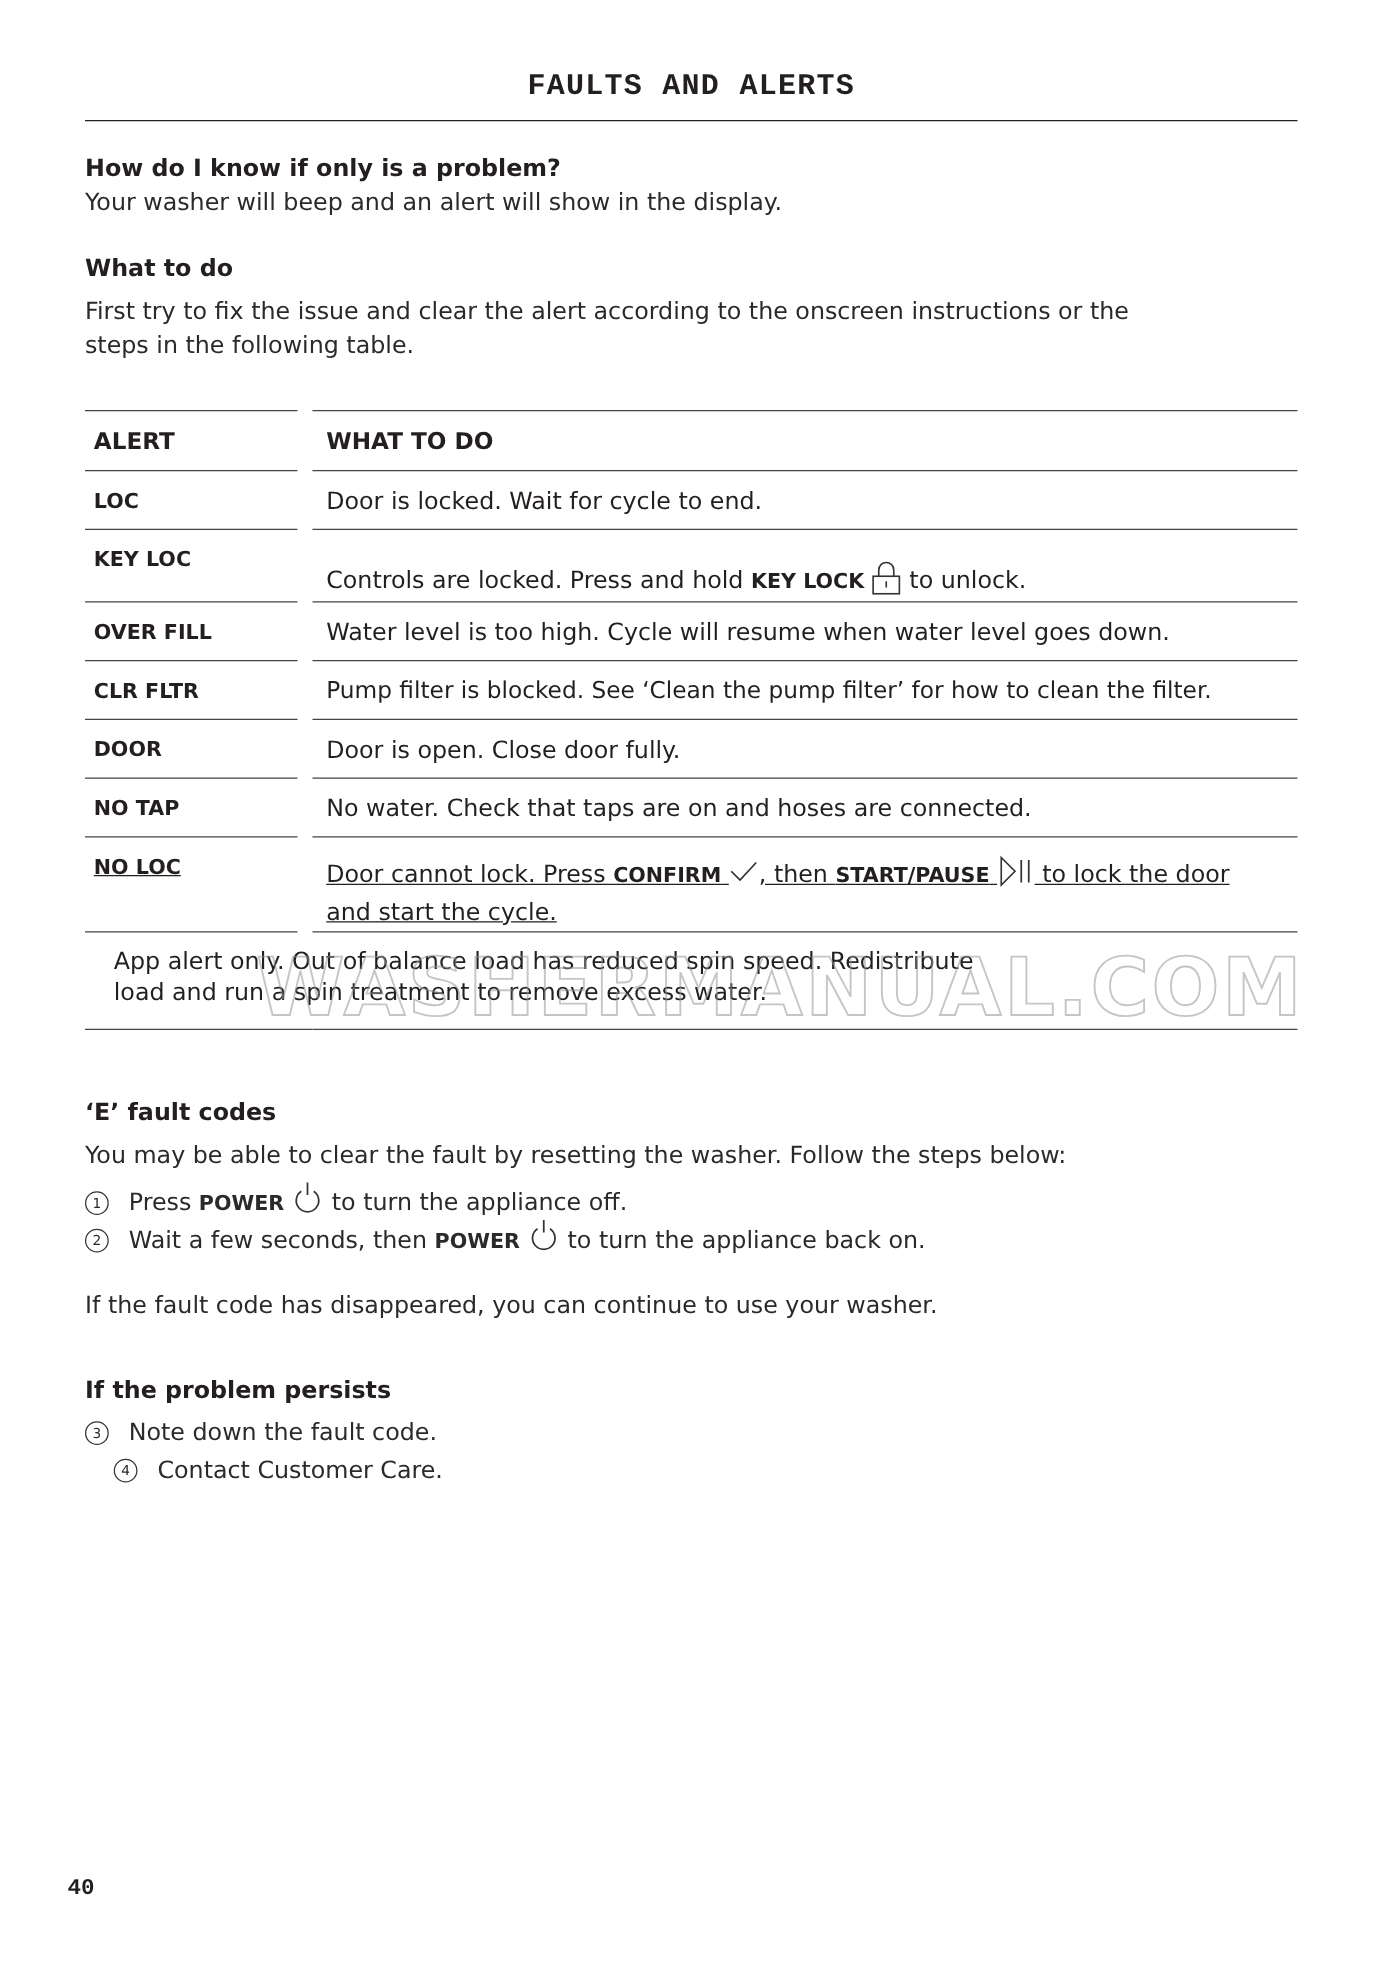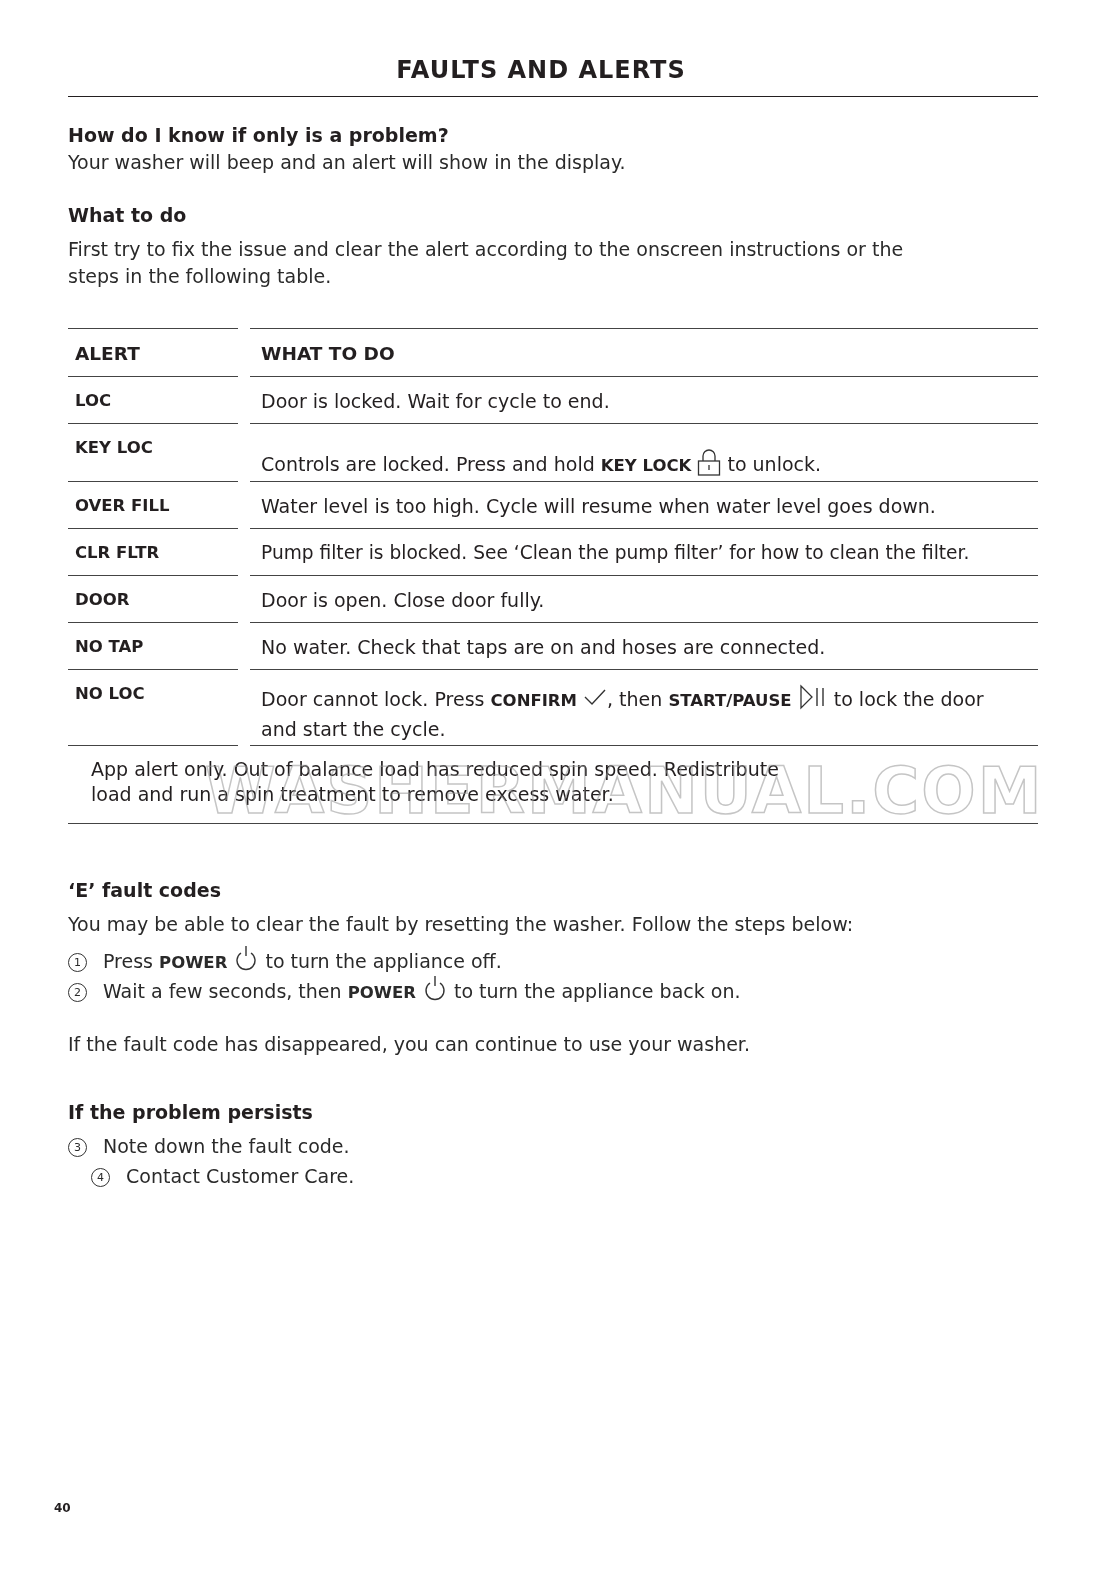--- a/index.html
+++ b/index.html
@@ -1,22 +1,22 @@
 <!DOCTYPE html>
 <html><head>
 <meta charset="utf-8">
 <style>
   html, body { margin: 0; padding: 0; background: #ffffff; }
   body {
     width: 1118px; height: 1587px; position: relative; overflow: hidden;
     font-family: "DejaVu Sans", sans-serif; color: #231f20;
   }
   .page-title {
-    position: absolute; left: 56px; top: 56px; width: 970px;
-    text-align: center; font-weight: bold; font-size: 24px; letter-spacing: 1px;
+    position: absolute; left: 68px; top: 56px; width: 970px;
+    text-align: center; font-weight: bold; font-size: 24px; letter-spacing: 1px; font-family: Liberation Mono, monospace;
   }
   .title-rule {
     position: absolute; left: 68px; top: 96px; width: 970px; height: 0;
     border-top: 1.5px solid #231f20;
   }
   .text { position: absolute; left: 68px; font-size: 19px; line-height: 27px; white-space: nowrap; }
   .heading { font-weight: 600; }
   .body-text { font-weight: normal; color: #2a2a2a; }
 
   
@@ -39,21 +39,21 @@
   .circ-num {
     display: inline-block; width: 17px; height: 17px; border: 1px solid #333; border-radius: 50%;
     font-size: 11px; line-height: 17px; text-align: center; margin-right: 16px; vertical-align: 2px;
   }
   .watermark {
     position: absolute; left: 205px; top: 754px; width: 700px; height: 60px;
     font-size: 64px; font-weight: bold; letter-spacing: 2px; color: transparent;
     -webkit-text-stroke: 1.5px rgba(150,150,150,0.55); white-space: nowrap;
     pointer-events: none;
   }
-  .page-number { position: absolute; left: 54px; top: 1501px; font-size: 12px; font-weight: bold; }
+  .page-number { position: absolute; left: 54px; top: 1501px; font-size: 18px; font-weight: bold; font-family: Liberation Mono, monospace; }
 </style>
 </head>
 <body>
 
 <div class="page-title">FAULTS AND ALERTS</div>
 <div class="title-rule"></div>
 
 <div class="text heading" style="top:122px;">How do I know if only is a problem?</div>
 <div class="text body-text" style="top:149px;">Your washer will beep and an alert will show in the display.</div>
 <div class="text heading" style="top:202px;">What to do</div>
@@ -115,21 +115,21 @@
   <div class="row-line-left" style="top:294px;"></div>
   <div class="row-line-right" style="top:294px;"></div>
 
   <div class="row" style="position:absolute; top:306px; left:0;">
     <div class="cell-alert">NO TAP</div>
     <div class="cell-do">No water. Check that taps are on and hoses are connected.</div>
   </div>
   <div class="row-line-left" style="top:341px;"></div>
   <div class="row-line-right" style="top:341px;"></div>
 
-  <div class="row" style="position:absolute; top:353px; left:0;">
+  <div class="row" style="position:absolute; top:353px; left:0;text-decoration:underline;">
     <div class="cell-alert">NO LOC</div>
     <div class="cell-do" style="padding-top:3px; white-space:nowrap;">
       <div>
         <span>Door cannot lock. Press </span><span class="kw">CONFIRM</span>
         <span class="icon">
           <svg width="24" height="20" viewBox="0 0 24 20">
               <path d="M2 10 L9 17 L22 3" fill="none" stroke="#333" stroke-width="1.4"></path>
             </svg>
         </span><span>, then </span><span class="kw">START/PAUSE</span>
         <span class="icon">

